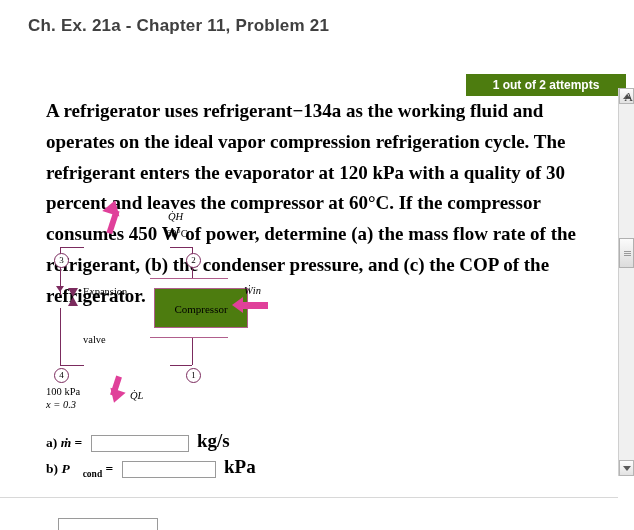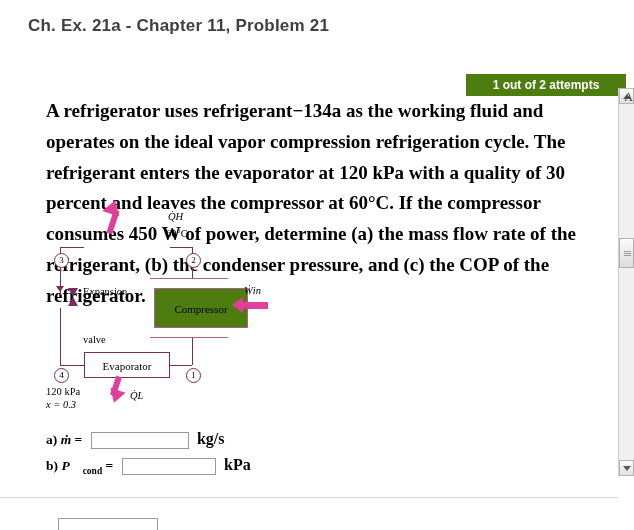--- a/index.html
+++ b/index.html
@@ -195,21 +195,21 @@
   .ansbox{
     display:inline-block;
     width:98px;height:17px;
     border:1px solid #9a9a9a;
     background:#ffffff;
     vertical-align:middle;
     margin:0 5px;
     box-sizing:border-box;
   }
   .ansbox-b{width:94px;}
-  .unit{font-weight:bold;font-size:16px;}
+  .unit{font-weight:bold;font-size:19px;}
   .bottom-box{
     position:absolute;
     left:58px; top:518px;
     width:100px;height:14px;
     border:1px solid #9a9a9a;
     background:#fff;
     box-sizing:border-box;
   }
   .hr-bottom{
     position:absolute;left:0;top:497px;width:618px;height:1px;background:#d8d8d8;
@@ -245,21 +245,20 @@
 </div>
 <div class="edge-letter">A</div>
 
 <div class="diagram">
 
   <div class="arrow-stem"></div>
   <div class="arrow-up-big"></div>
   <div class="lbl lbl-i" style="left:80px;top:11px;margin-left:42px;">Q̇H</div>
 
 
-  <div class="box evaporator">Evaporator</div>
 
   <div class="compwrap"></div>
   <div class="box compressor">Compressor</div>
 
   <div class="line hline" style="left:14px;top:47px;width:24px;"></div>
   <div class="line vline" style="left:14px;top:47px;height:48px;"></div>
   <div class="line vline" style="left:14px;top:108px;height:57px;"></div>
   <div class="line hline" style="left:14px;top:165px;width:24px;"></div>
 
   <div class="line hline" style="left:124px;top:47px;width:22px;"></div>
@@ -285,21 +284,21 @@
   <div class="lbl" style="left:120px;top:28px;">60°C</div>
 
   <div class="arrow-left-w"></div>
   <div class="arrow-left-head"></div>
   <div class="lbl lbl-i" style="left:198px;top:85px;">Ẇin</div>
 
   <div class="arrow-stem2"></div>
   <div class="arrow-down-big"></div>
   <div class="lbl lbl-i" style="left:84px;top:190px;">Q̇L</div>
 
-  <div class="lbl" style="left:0px;top:186px;">120 kPa</div>
+  <div class="lbl" style="left:0px;top:186px;">100 kPa</div>
   <div class="lbl lbl-i" style="left:0px;top:199px;">x = 0.3</div>
 </div>
 
 <div class="ans-row ans-a">
   <span class="ans-label">a)</span>
   <span class="mvar">ṁ</span>
   <span class="ans-label">=</span>
   <input class="ansbox" type="text" placeholder="" style="">
   <span class="unit">kg/s</span>
 </div>

